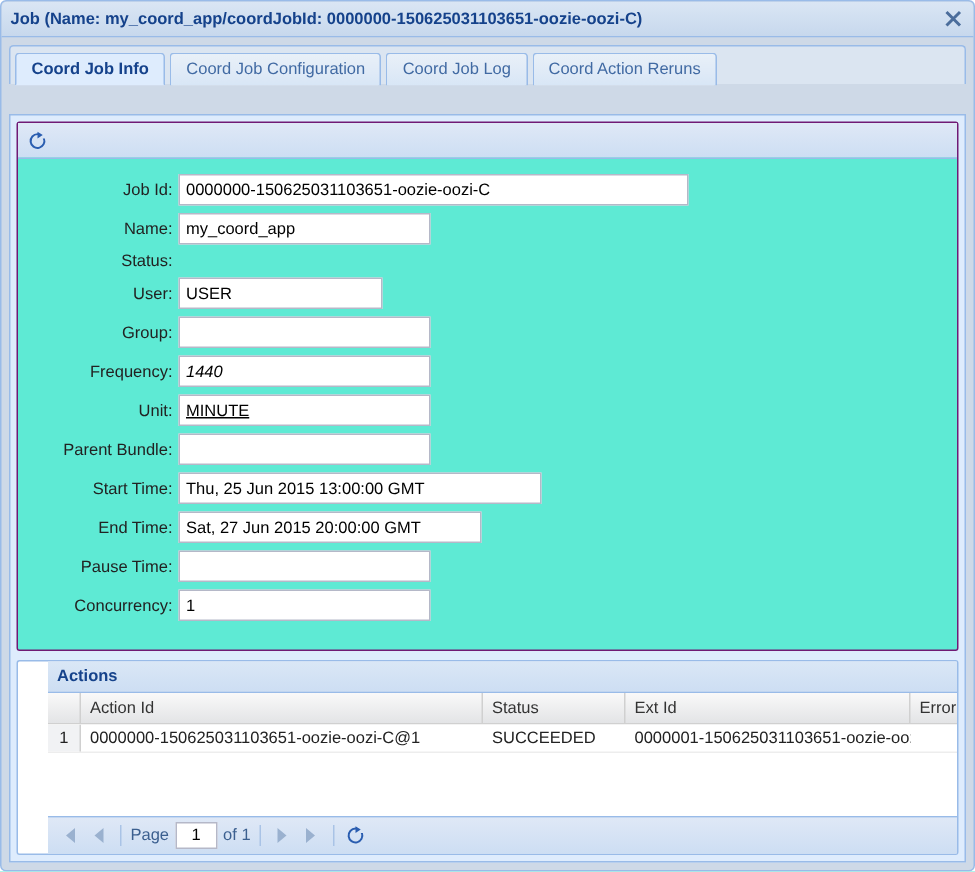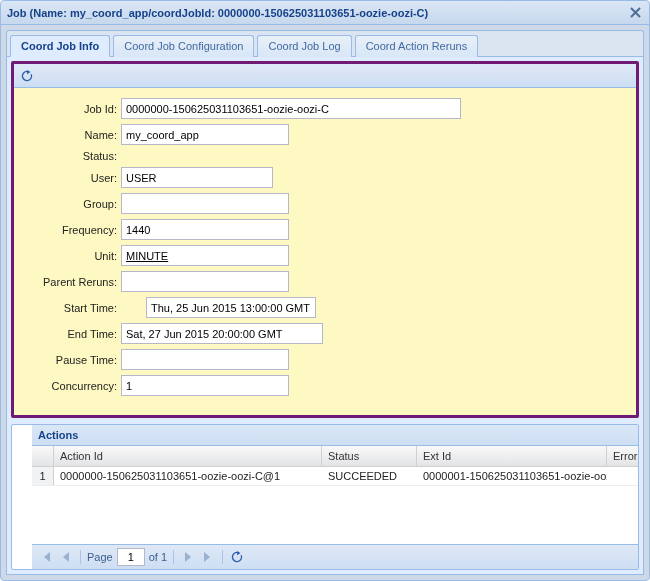--- a/index.html
+++ b/index.html
@@ -36,20 +36,21 @@
     display: flex; align-items: center; justify-content: center;
     cursor: pointer;
     color: #4b6d9b;
   }
   .body-wrap {
     flex: 1;
     padding: 5px;
     display: flex;
     flex-direction: column;
     min-height: 0;
+    gap: 20px;
   }
   .tabstrip {
     display: flex;
     gap: 3px;
     background: #dbe5f1;
     border: 1px solid #99bbe8;
     border-bottom: none;
     border-radius: 3px 3px 0 0;
     padding: 3px 3px 0 3px;
   }
@@ -73,22 +74,22 @@
   .tabpanel {
     border: 1px solid #99bbe8;
     background: #deecfd;
     padding: 4px;
     display: flex;
     flex-direction: column;
     flex: 1;
     min-height: 0;
   }
   .form-panel {
-    border: 3px solid #701a75;
-    background: #fef9c3;
+    border: 1px solid #701a75;
+    background: #5eead4;
     border-radius: 2px;
     display: flex;
     flex-direction: column;
   }
   .toolbar {
     background: linear-gradient(#dfe8f6, #cddef3);
     border-bottom: 1px solid #99bbe8;
     padding: 3px 5px;
     height: 24px;
     display: flex;
@@ -231,41 +232,41 @@
             </div>
           <div class="form-row">
               <span class="form-label">Name:</span>
               <input class="form-input" value="my_coord_app" style="width: 168px;">
             </div>
           <div class="form-row">
               <span class="form-label">Status:</span>
             </div>
           <div class="form-row">
               <span class="form-label">User:</span>
-              <input class="form-input" value="USER" style="width: 152px;">
+              <input class="form-input" value="USER" style="width: 136px;">
             </div>
           <div class="form-row">
               <span class="form-label">Group:</span>
               <input class="form-input" value="" style="width: 168px;">
             </div>
           <div class="form-row">
               <span class="form-label">Frequency:</span>
-              <input class="form-input" value="1440" style="width: 168px;">
+              <input class="form-input" value="1440" style="width: 168px; font-style: italic;">
             </div>
           <div class="form-row">
               <span class="form-label">Unit:</span>
               <input class="form-input" value="MINUTE" style="width: 168px; text-decoration: underline;">
             </div>
           <div class="form-row">
-              <span class="form-label">Parent Reruns:</span>
+              <span class="form-label">Parent Bundle:</span>
               <input class="form-input" value="" style="width: 168px;">
             </div>
           <div class="form-row">
               <span class="form-label">Start Time:</span>
-              <input class="form-input" value="Thu, 25 Jun 2015 13:00:00 GMT" style="width: 170px; margin-left: 25px;">
+              <input class="form-input" value="Thu, 25 Jun 2015 13:00:00 GMT" style="width: 242px;">
             </div>
           <div class="form-row">
               <span class="form-label">End Time:</span>
               <input class="form-input" value="Sat, 27 Jun 2015 20:00:00 GMT" style="width: 202px;">
             </div>
           <div class="form-row">
               <span class="form-label">Pause Time:</span>
               <input class="form-input" value="" style="width: 168px;">
             </div>
           <div class="form-row">

